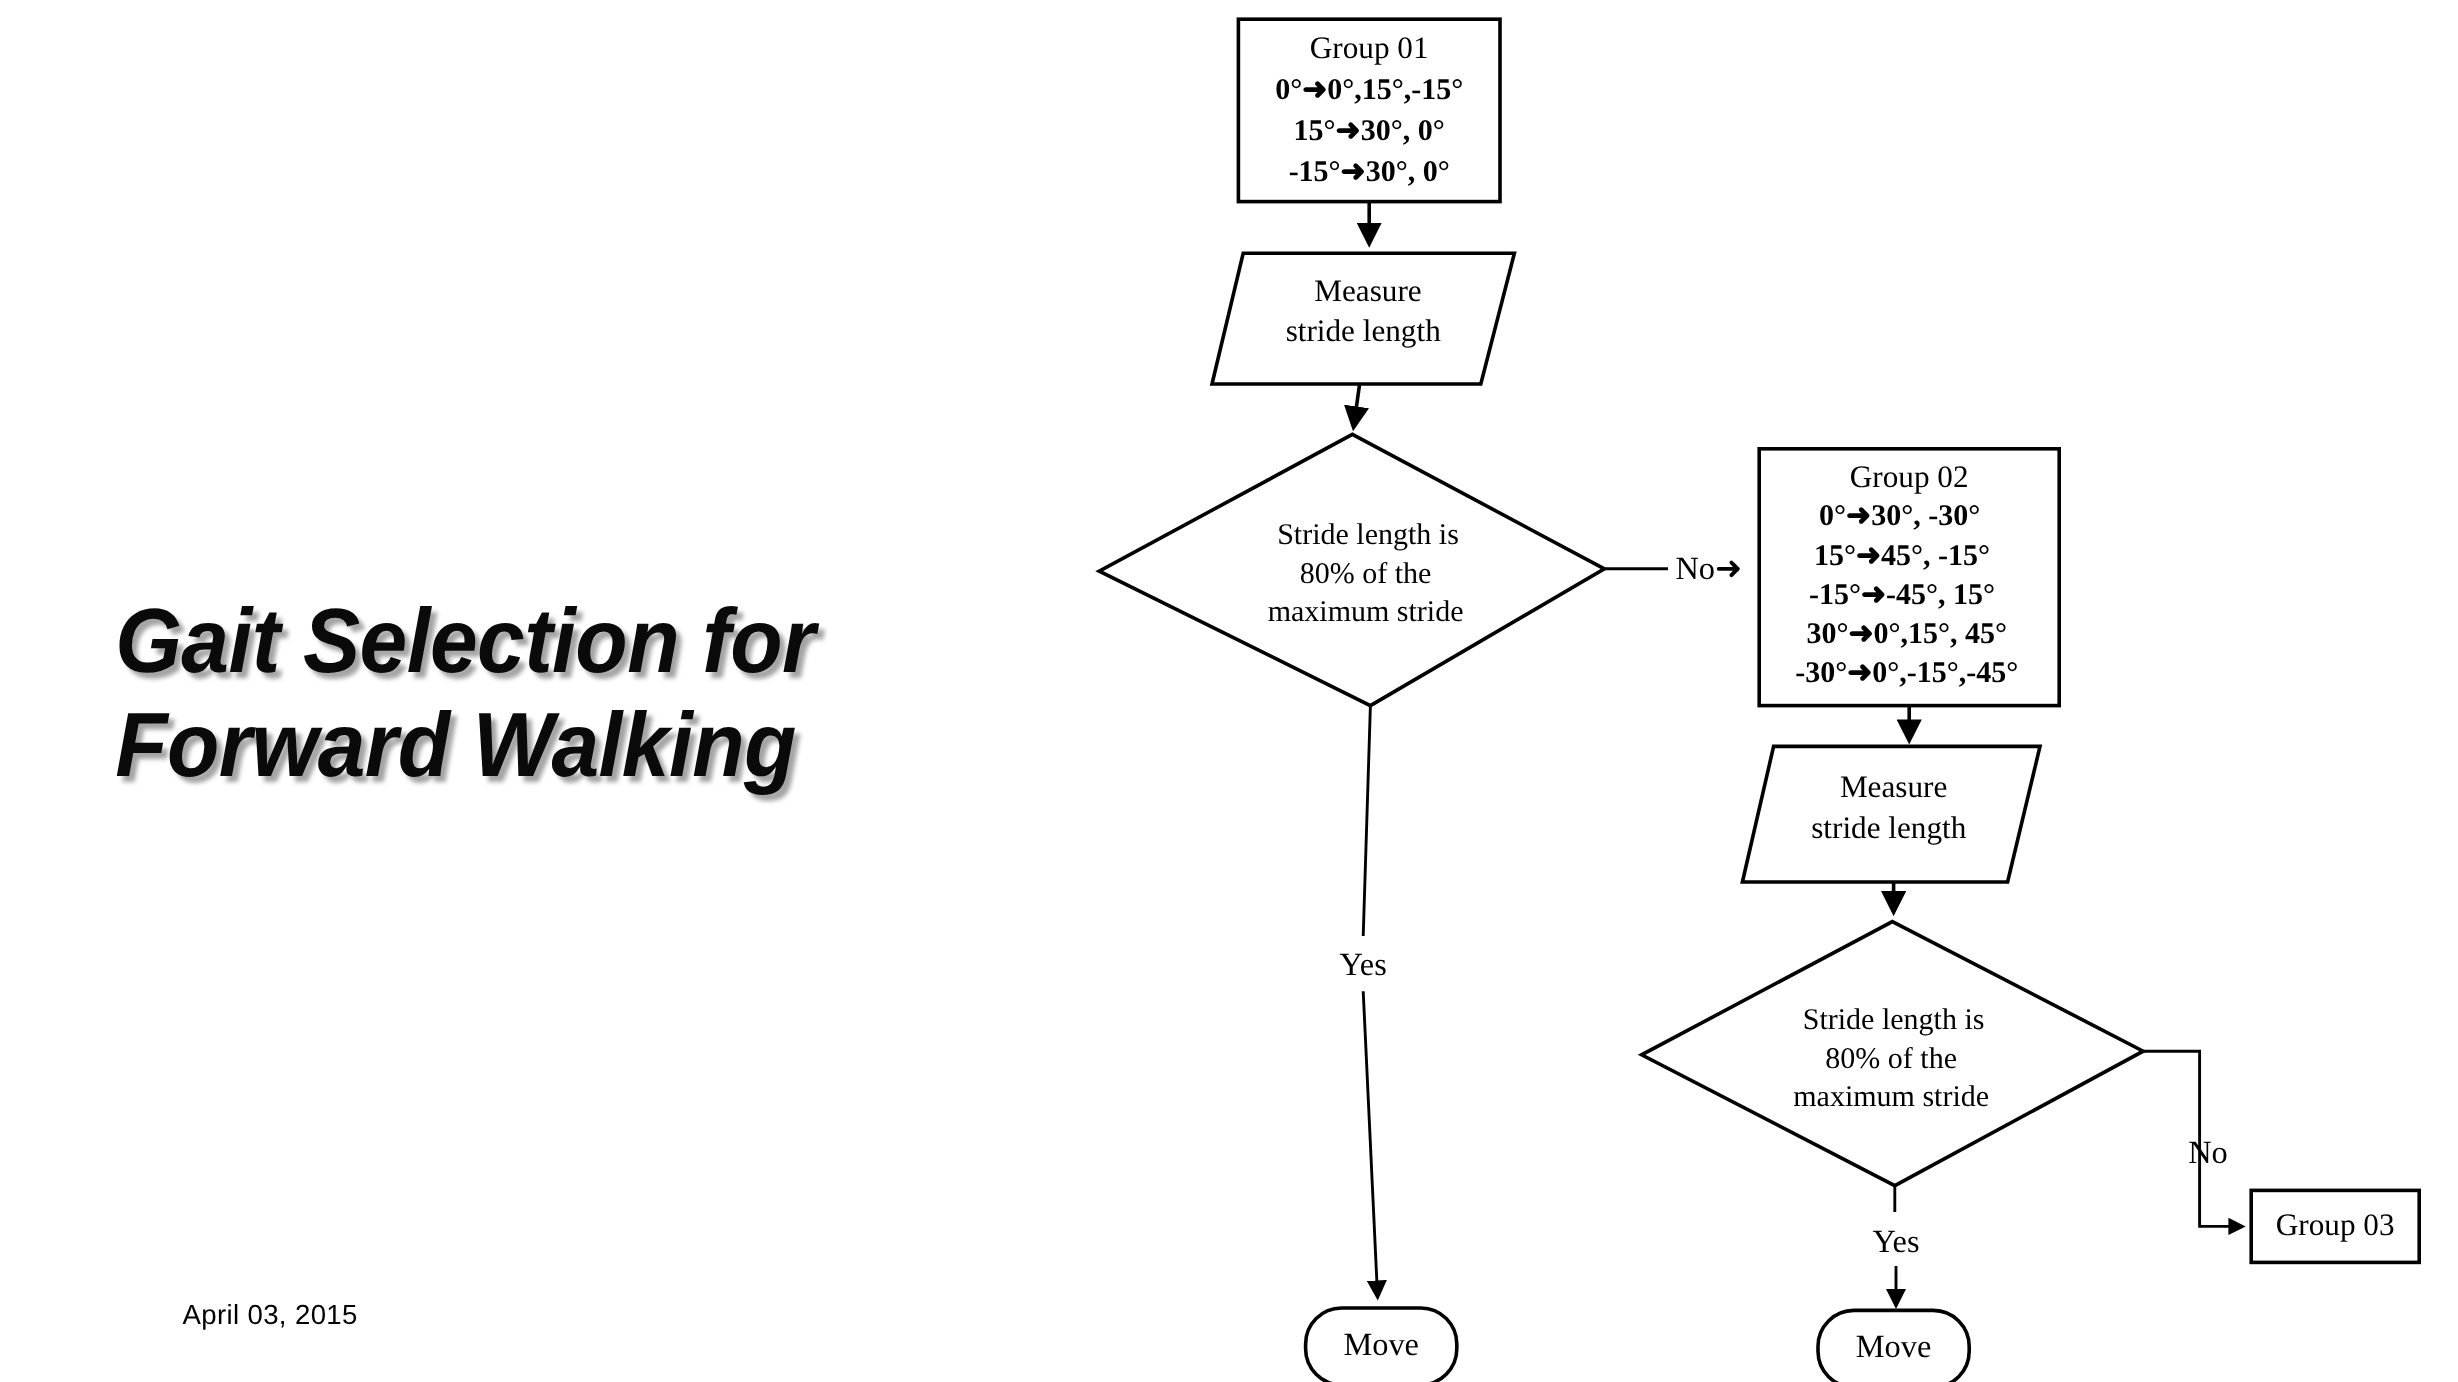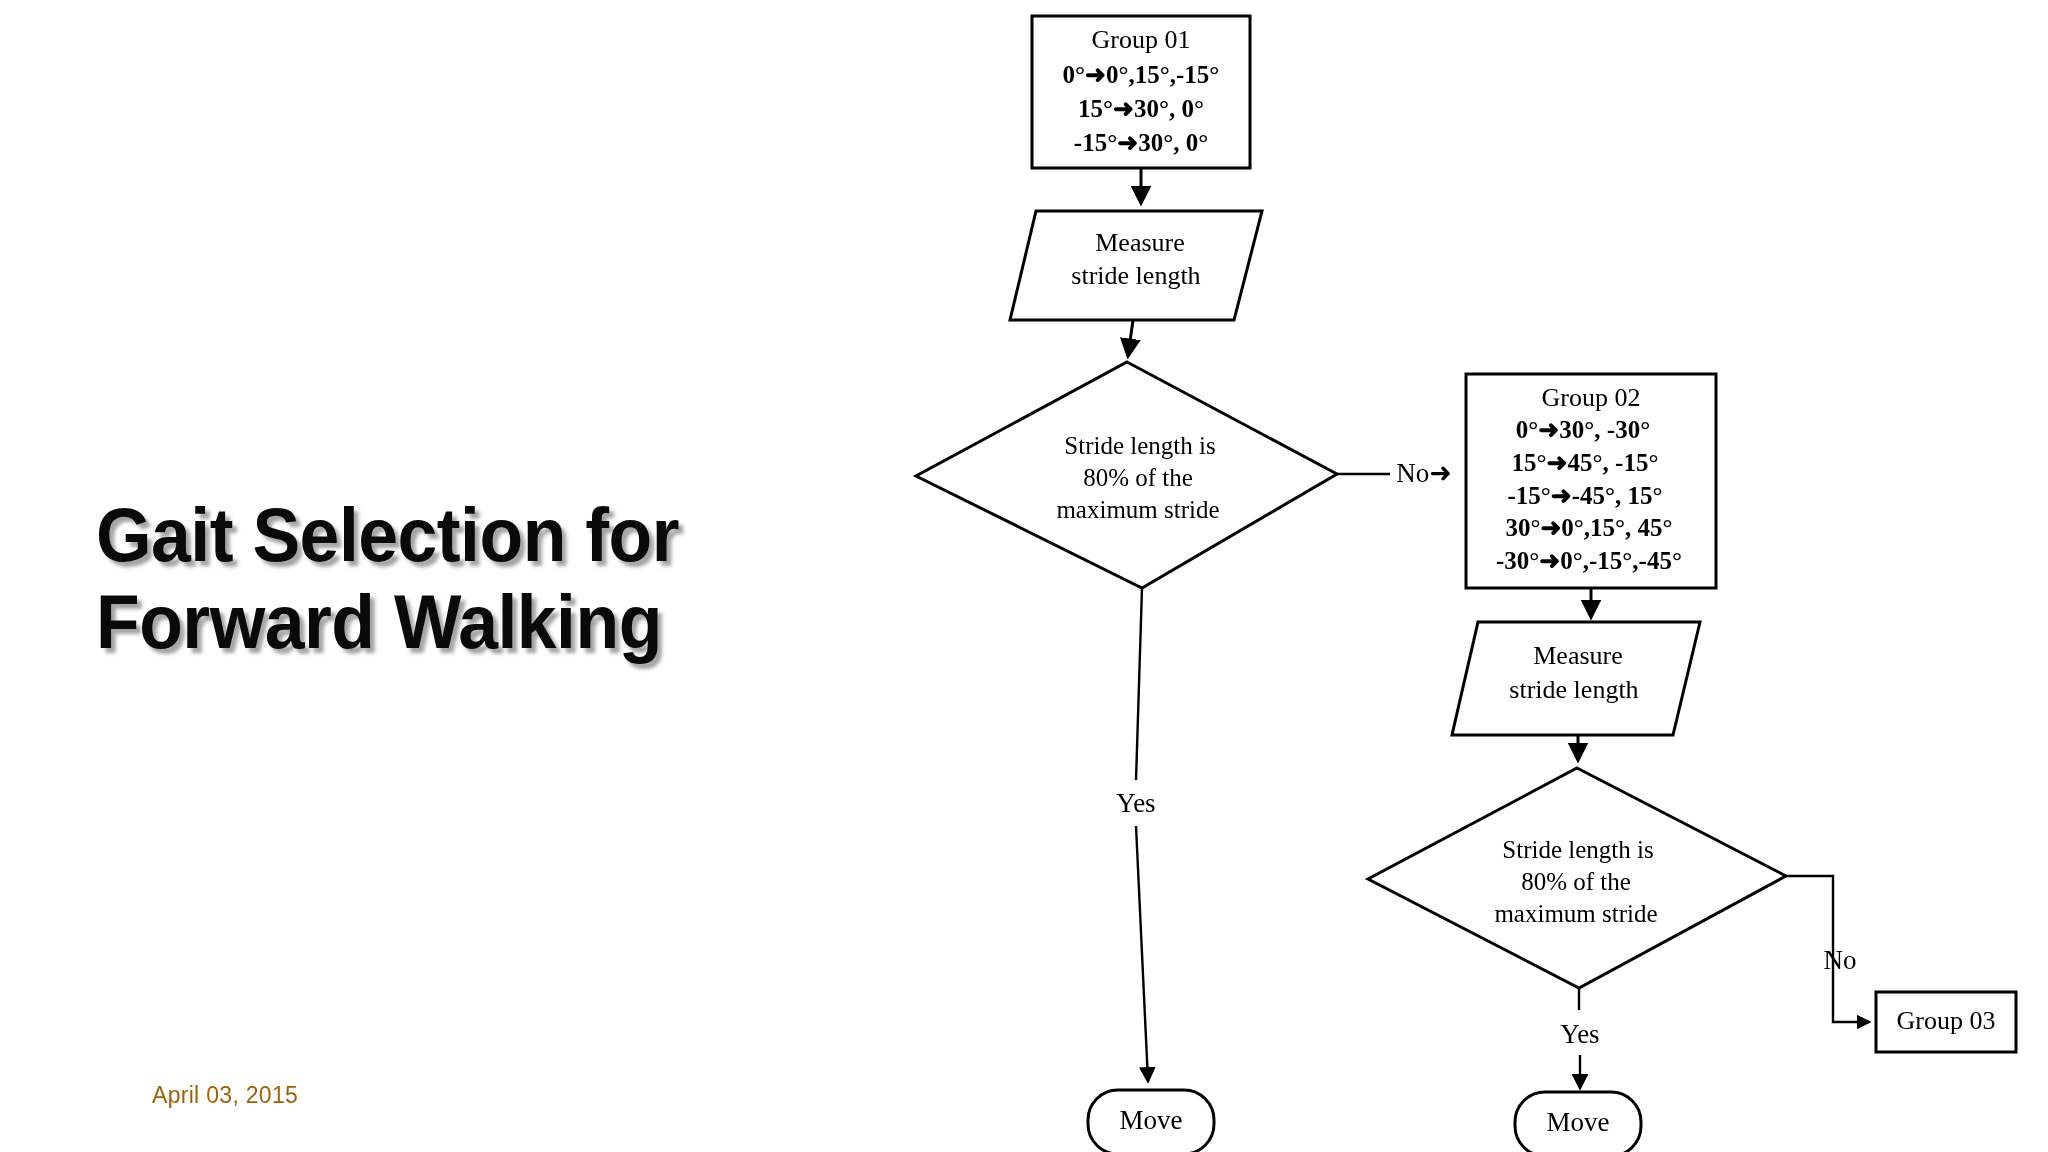--- a/index.html
+++ b/index.html
@@ -19,20 +19,21 @@
     height: 1152px;
     background: #ffffff;
   }
 
   
   #title-block {
     position: absolute;
     left: 96px;
     top: 492px;
     width: 760px;
+    font-style: italic;
   }
   .slide-title {
     font-family: "Liberation Sans", sans-serif;
     font-weight: bold;
     font-size: 76px;
     line-height: 1.14;
     letter-spacing: -0.5px;
     color: #0a0a0a;
     text-shadow: 5px 5px 4px rgba(90,90,90,0.55);
     white-space: pre-line;
@@ -40,21 +41,21 @@
     transform-origin: left top;
   }
 
   
   #date-footer {
     position: absolute;
     left: 152px;
     top: 1082px;
     font-family: "Liberation Sans", sans-serif;
     font-size: 23px;
-    color: #a16207;
+    color: #000000;
     letter-spacing: 0.3px;
   }
 
   
   #flowchart {
     position: absolute;
     left: 0;
     top: 0;
     width: 2048px;
     height: 1152px;

